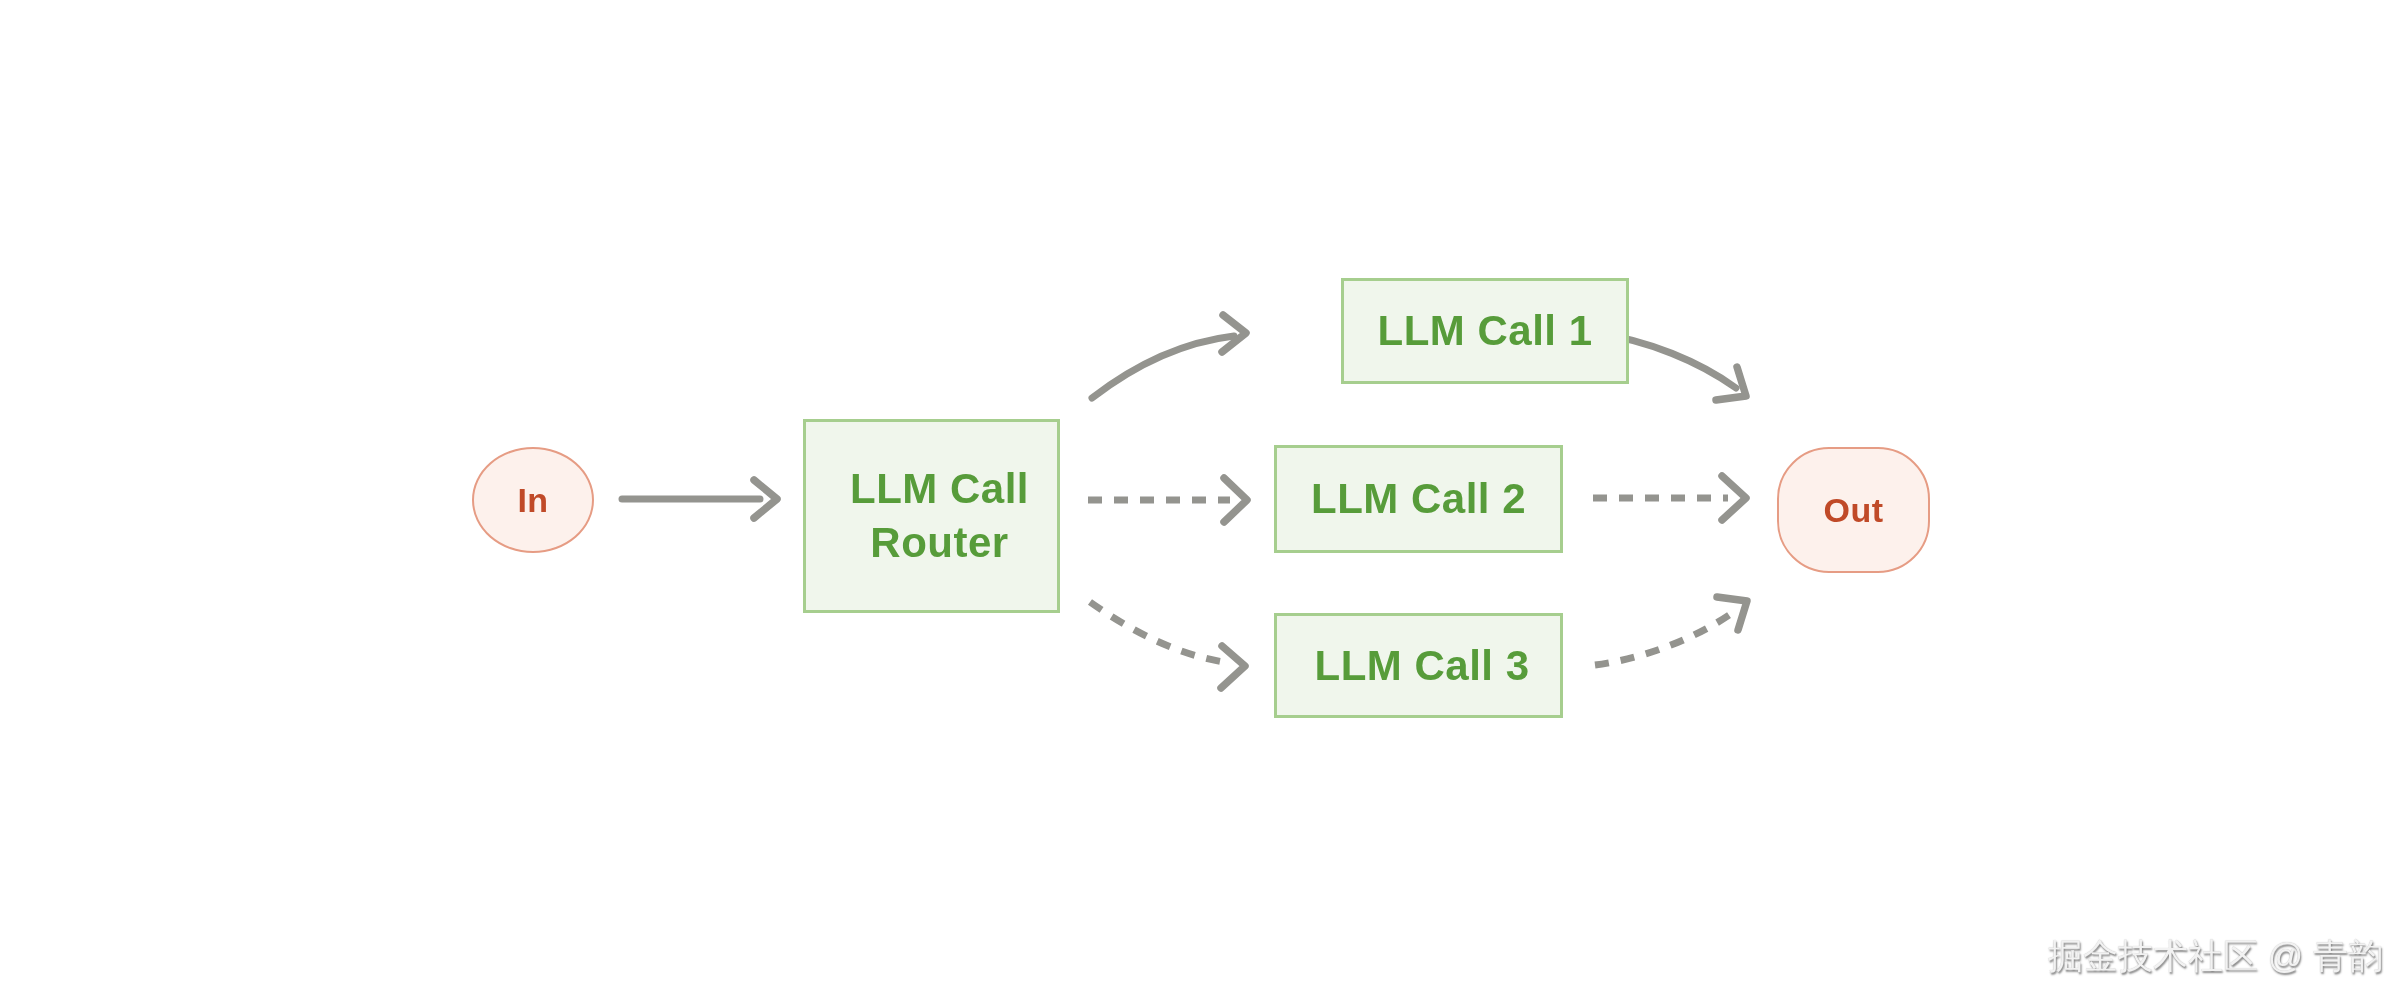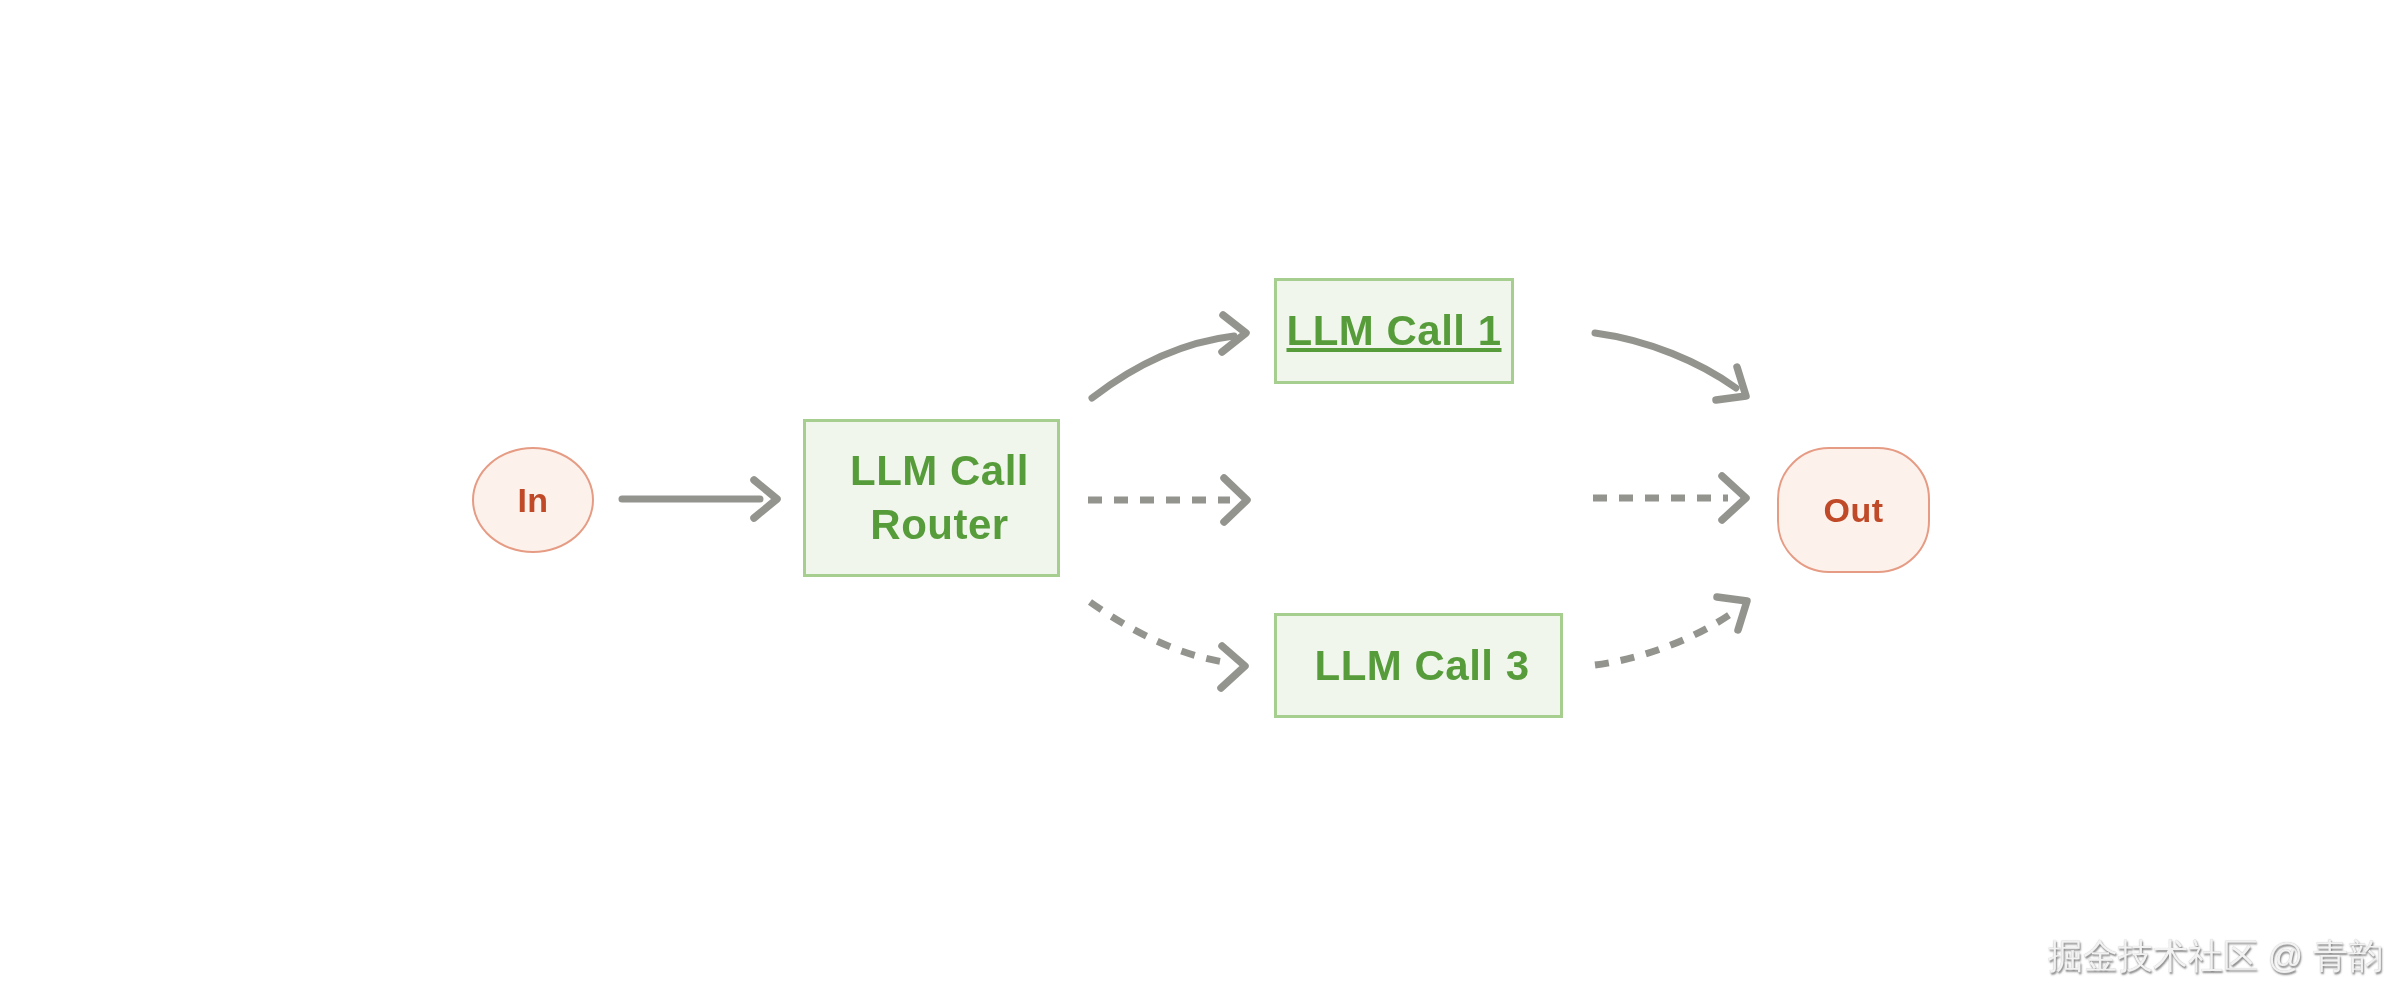--- a/index.html
+++ b/index.html
@@ -61,25 +61,25 @@
     color: var(--red-text, #c04a28);
     font-size: 34px;
   }
   .node-in {
     left: 472px; top: 447px;
     width: 122px; height: 106px;
     border-radius: 50%;
   }
   .node-router {
     left: 803px; top: 419px;
-    width: 257px; height: 158px;
+    width: 257px; height: 194px;
     line-height: 1.28;
     padding-left: 16px;
   }
-  .node-call1 { left: 1274px; top: 278px; width: 240px; height: 106px; text-decoration: underline; }
+  .node-call1 { left: 1341px; top: 278px; width: 288px; height: 106px; }
   .node-call2 { left: 1274px; top: 445px; width: 289px; height: 108px; }
   .node-call3 { left: 1274px; top: 613px; width: 289px; height: 105px; padding-left: 7px; }
   .node-out {
     left: 1777px; top: 447px;
     width: 153px; height: 126px;
     border-radius: 52px;
   }
   .watermark {
     position: absolute;
     right: 18px;
@@ -141,20 +141,23 @@
     <span>
       <span>LLM Call</span><br>
       <span>Router</span>
     </span>
   </div>
 
   <div class="node green node-call1">
     <span>LLM Call 1</span>
   </div>
 
+  <div class="node green node-call2">
+    <span>LLM Call 2</span>
+  </div>
 
   <div class="node green node-call3">
     <span>LLM Call 3</span>
   </div>
 
   <div class="node pink node-out">
     <span>Out</span>
   </div>
 
   <div class="watermark">掘金技术社区 @ 青韵</div>

